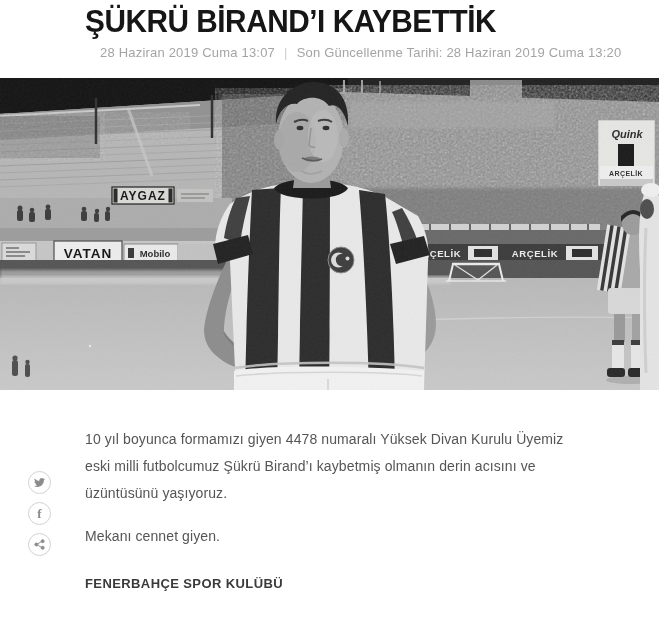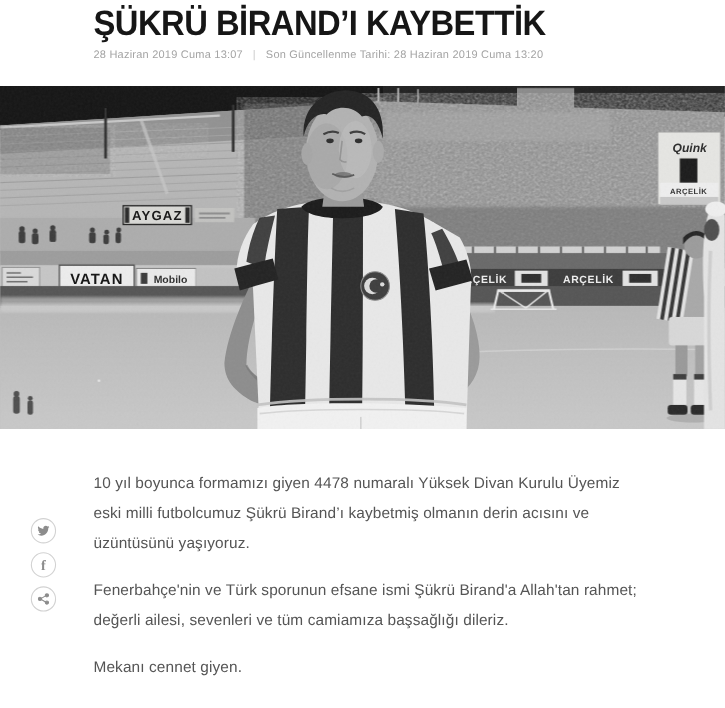--- a/index.html
+++ b/index.html
@@ -8,22 +8,22 @@
 
   .page { position:absolute; inset:0; background:#fff; }
 
   .title {
     position:absolute; left:85px; top:3px;
     font-size:32px; font-weight:700; color:#161616;
     letter-spacing:-0.5px; white-space:nowrap;
     transform:scaleX(0.93); transform-origin:left top;
   }
   .meta {
-    position:absolute; left:85px; top:45px;
-    font-size:10px; color:#a4a4a4; letter-spacing:0.2px; white-space:nowrap;
+    position:absolute; left:100px; top:45px;
+    font-size:13px; color:#a4a4a4; letter-spacing:0.2px; white-space:nowrap;
   }
   .meta .sep { color:#cccccc; margin:0 9px; }
 
   figure.photo { position:absolute; left:0; top:78px; width:659px; height:312px; overflow:hidden; }
   figure.photo svg { display:block; }
 
   .share {
     position:absolute; left:28px; top:471px; width:23px;
     display:flex; flex-direction:column; gap:8px;
   }
@@ -311,18 +311,17 @@
           <circle cx="3" cy="7" r="1.9"></circle>
           <circle cx="11" cy="2.8" r="1.9"></circle>
           <circle cx="11" cy="11.2" r="1.9"></circle>
         </g>
       </svg>
     </button>
   </div>
 
   <div class="body">
     <p>10 yıl boyunca formamızı giyen 4478 numaralı Yüksek Divan Kurulu Üyemiz eski milli futbolcumuz Şükrü Birand’ı kaybetmiş olmanın derin acısını ve üzüntüsünü yaşıyoruz.</p>
-    <p>Fenerbahçe'nin ve Türk sporunun efsane ismi Şükrü Birand'a Allah'tan rahmet; değerli ailesi, sevenleri ve tüm camiamıza başsağlığı dileriz.</p>
     <p>Mekanı cennet giyen.</p>
     <p class="signature">FENERBAHÇE SPOR KULÜBÜ</p>
   </div>
 
 </div>
 
 </body></html>

